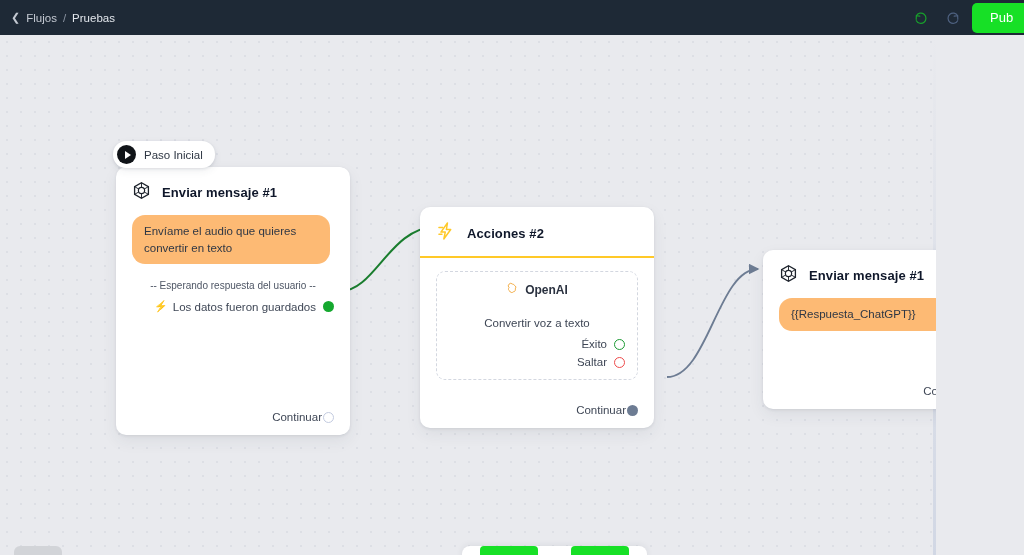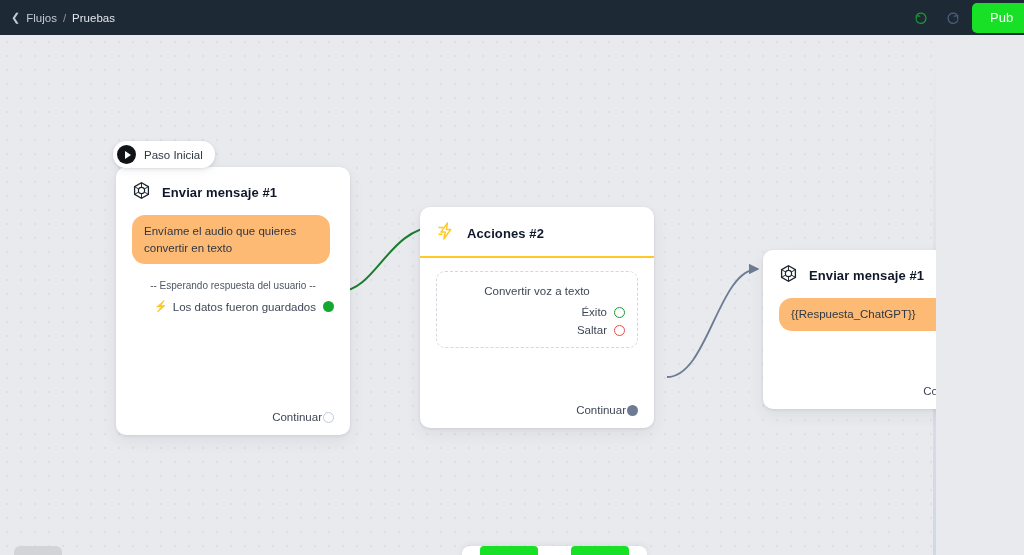--- a/index.html
+++ b/index.html
@@ -163,21 +163,21 @@
     border: 1.4px dashed #d3d7e0;
     border-radius: 9px;
     padding: 10px 12px 11px 12px;
     margin-top: 13px;
   }
   .openai-row {
     display: flex; align-items: center; justify-content: center; gap: 6px;
     font-size: 12px; font-weight: bold; color: #2b3240;
   }
   .action-sub {
-    text-align: center; font-size: 11.5px; color: #3f4756; margin-top: 3px;
+    text-align: center; font-size: 11.5px; color: #3f4756; margin-top: 19px;
   }
 
   .ghost-panel {
     position: absolute;
     border: 1.5px dashed #b9c6e6;
     border-radius: 10px 0 0 0;
     background: rgba(255,255,255,.22);
     z-index: 3;
   }
 
@@ -301,20 +301,28 @@
           <path d="M12.6 2.2 L5.4 12.2 L10.2 12.2 L8.6 19.8 L16.2 9.4 L11.4 9.4 Z" stroke="#ffc928" stroke-width="1.6" stroke-linejoin="round" fill="none"></path>
           <path d="M3.2 7.2 L7.4 7.2 M3.2 14.6 L6.6 14.6" stroke="#ffc928" stroke-width="1.5" stroke-linecap="round"></path>
         </svg>
       </span>
       <span class="node-title">Acciones #2</span>
     </div>
     <div class="divider-yellow"></div>
 
     <div class="node-body">
       <div class="action-card">
+        <div class="openai-row">
+          <span>
+            <svg width="13" height="13" viewBox="0 0 20 20" fill="none">
+              <path d="M10 3.2 a3.2 3.2 0 0 1 3 2.1 a3.2 3.2 0 0 1 1.2 5.3 a3.2 3.2 0 0 1 -3 4.5 a3.2 3.2 0 0 1 -5.5 -1.2 a3.2 3.2 0 0 1 -1 -5.2 a3.2 3.2 0 0 1 5.3 -5.5z" stroke="#f0a02c" stroke-width="1.3" fill="none"></path>
+            </svg>
+          </span>
+          <span>OpenAI</span>
+        </div>
         <div class="action-sub">Convertir voz a texto</div>
 
         <div class="port-row">
           <span>Éxito</span>
           <span class="dot dot-ring-green"></span>
         </div>
         <div class="port-row" style="margin-top:6px;">
           <span>Saltar</span>
           <span class="dot dot-ring-red"></span>
         </div>

